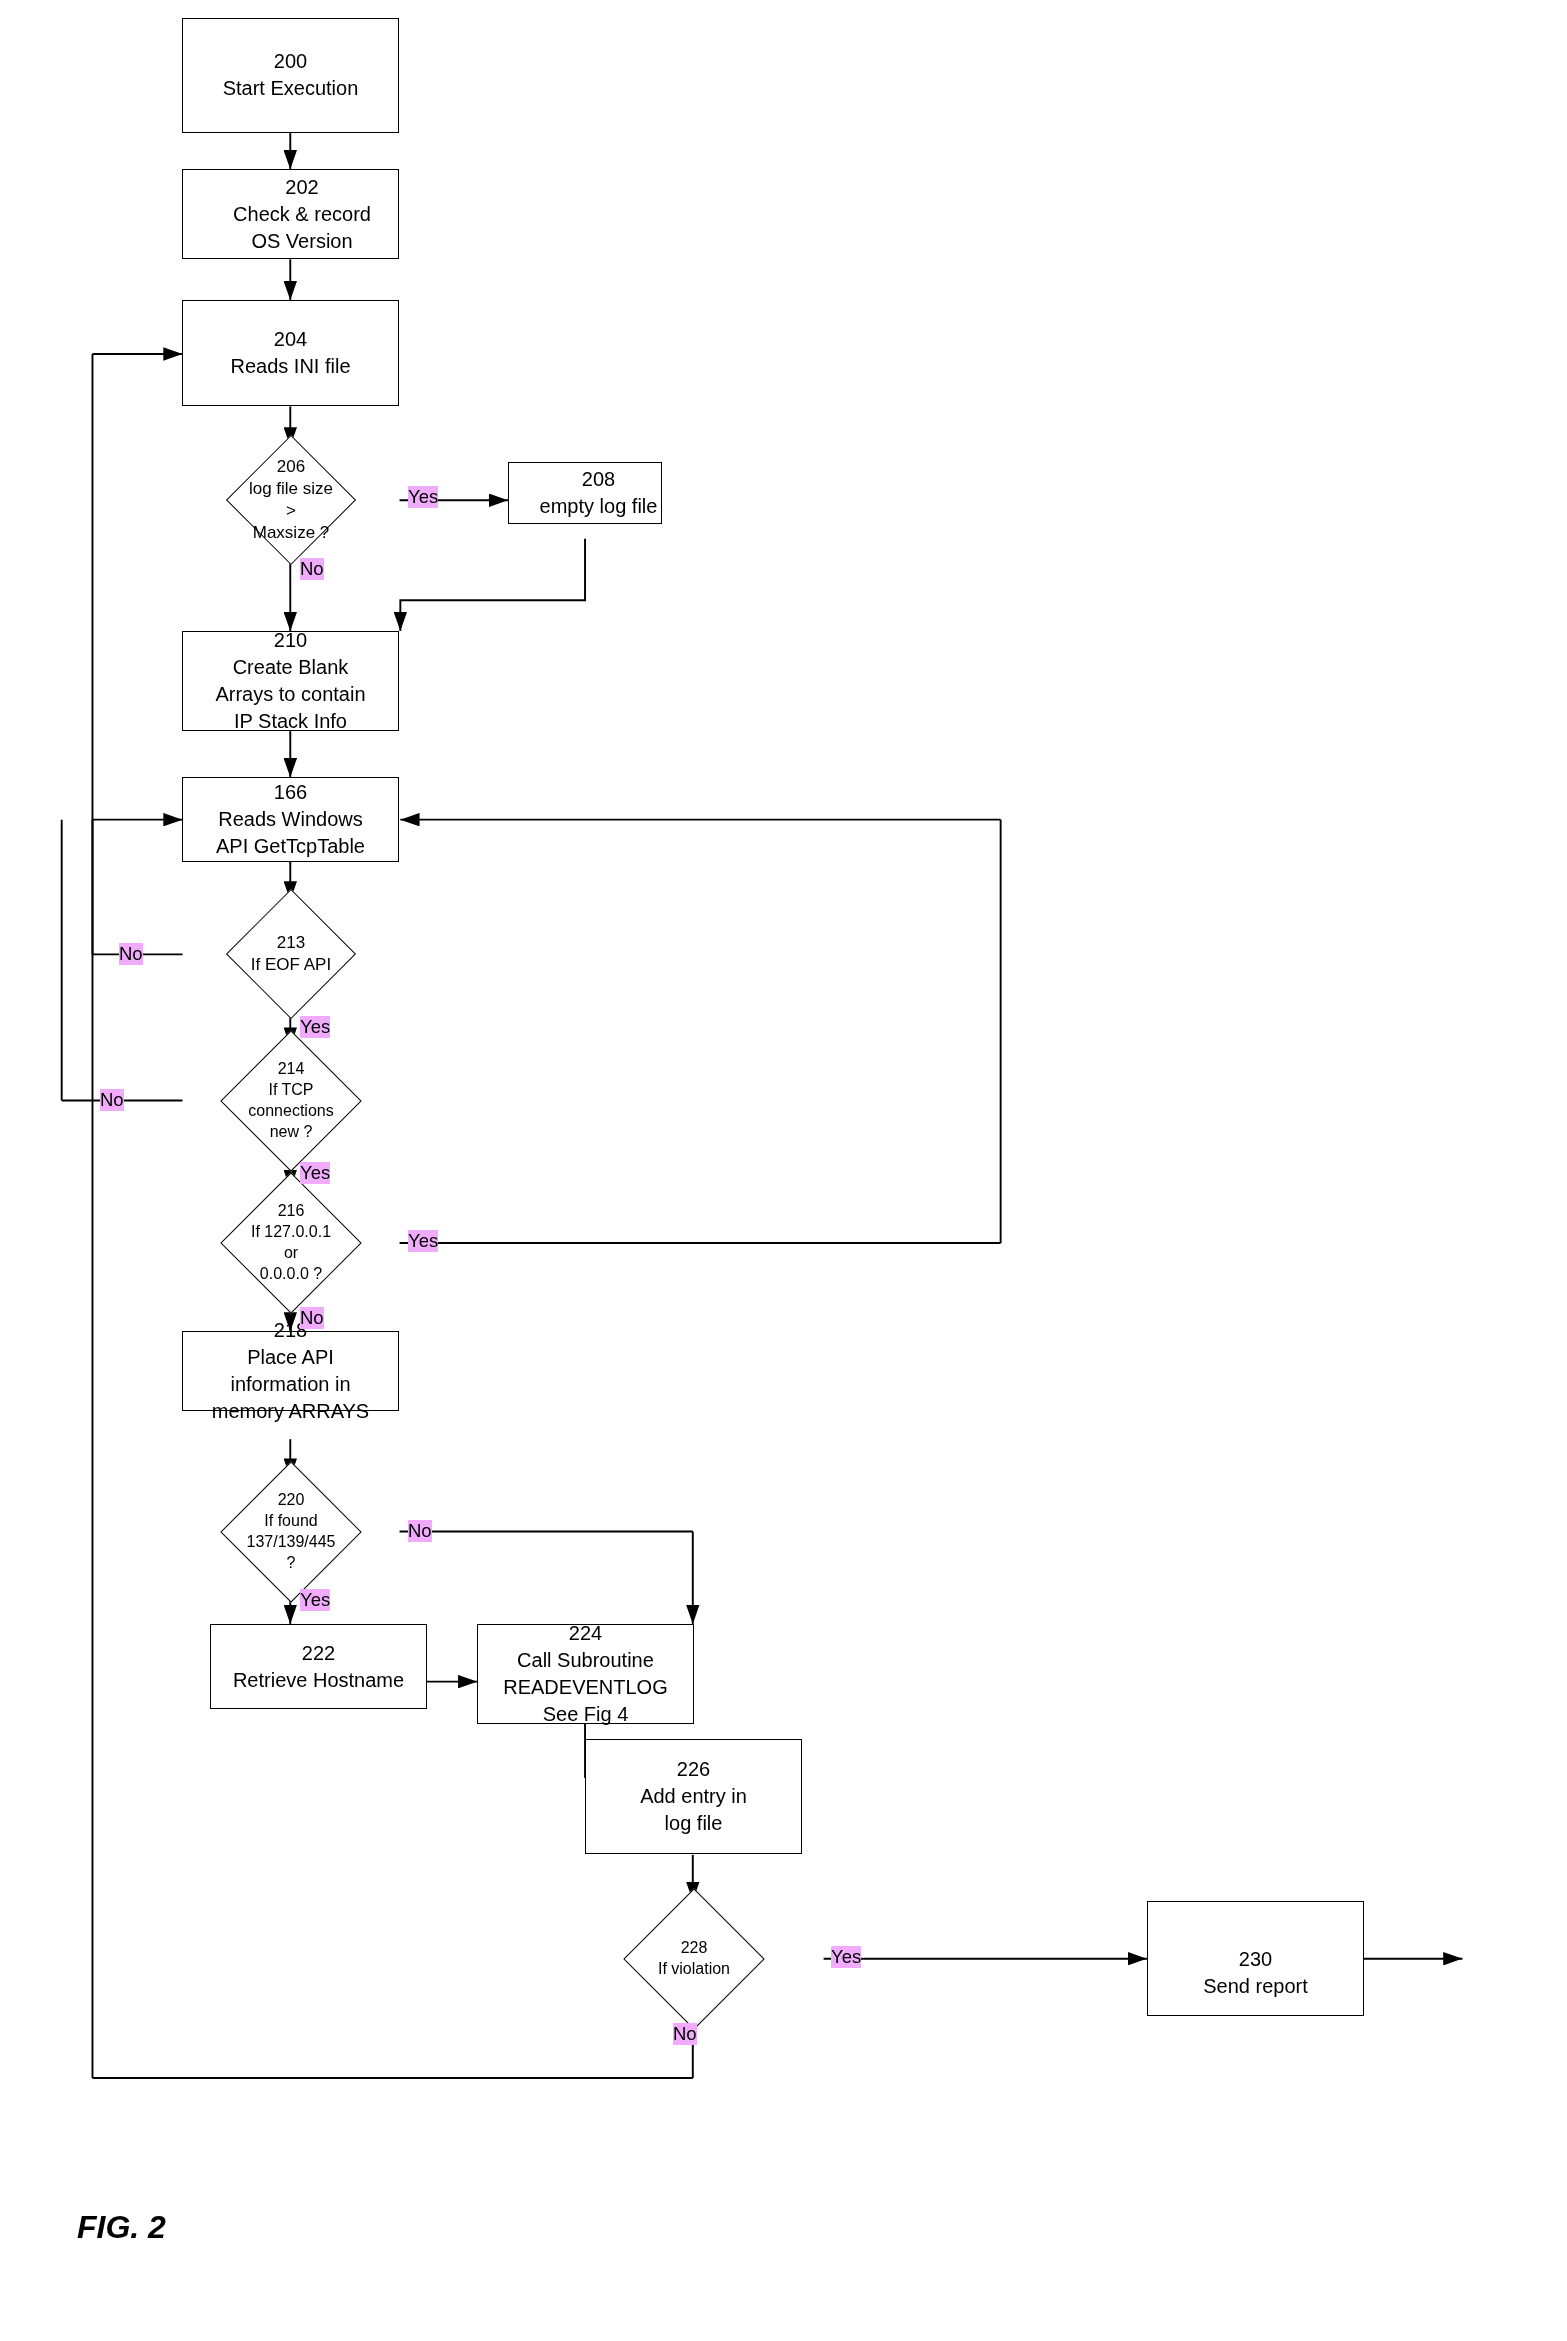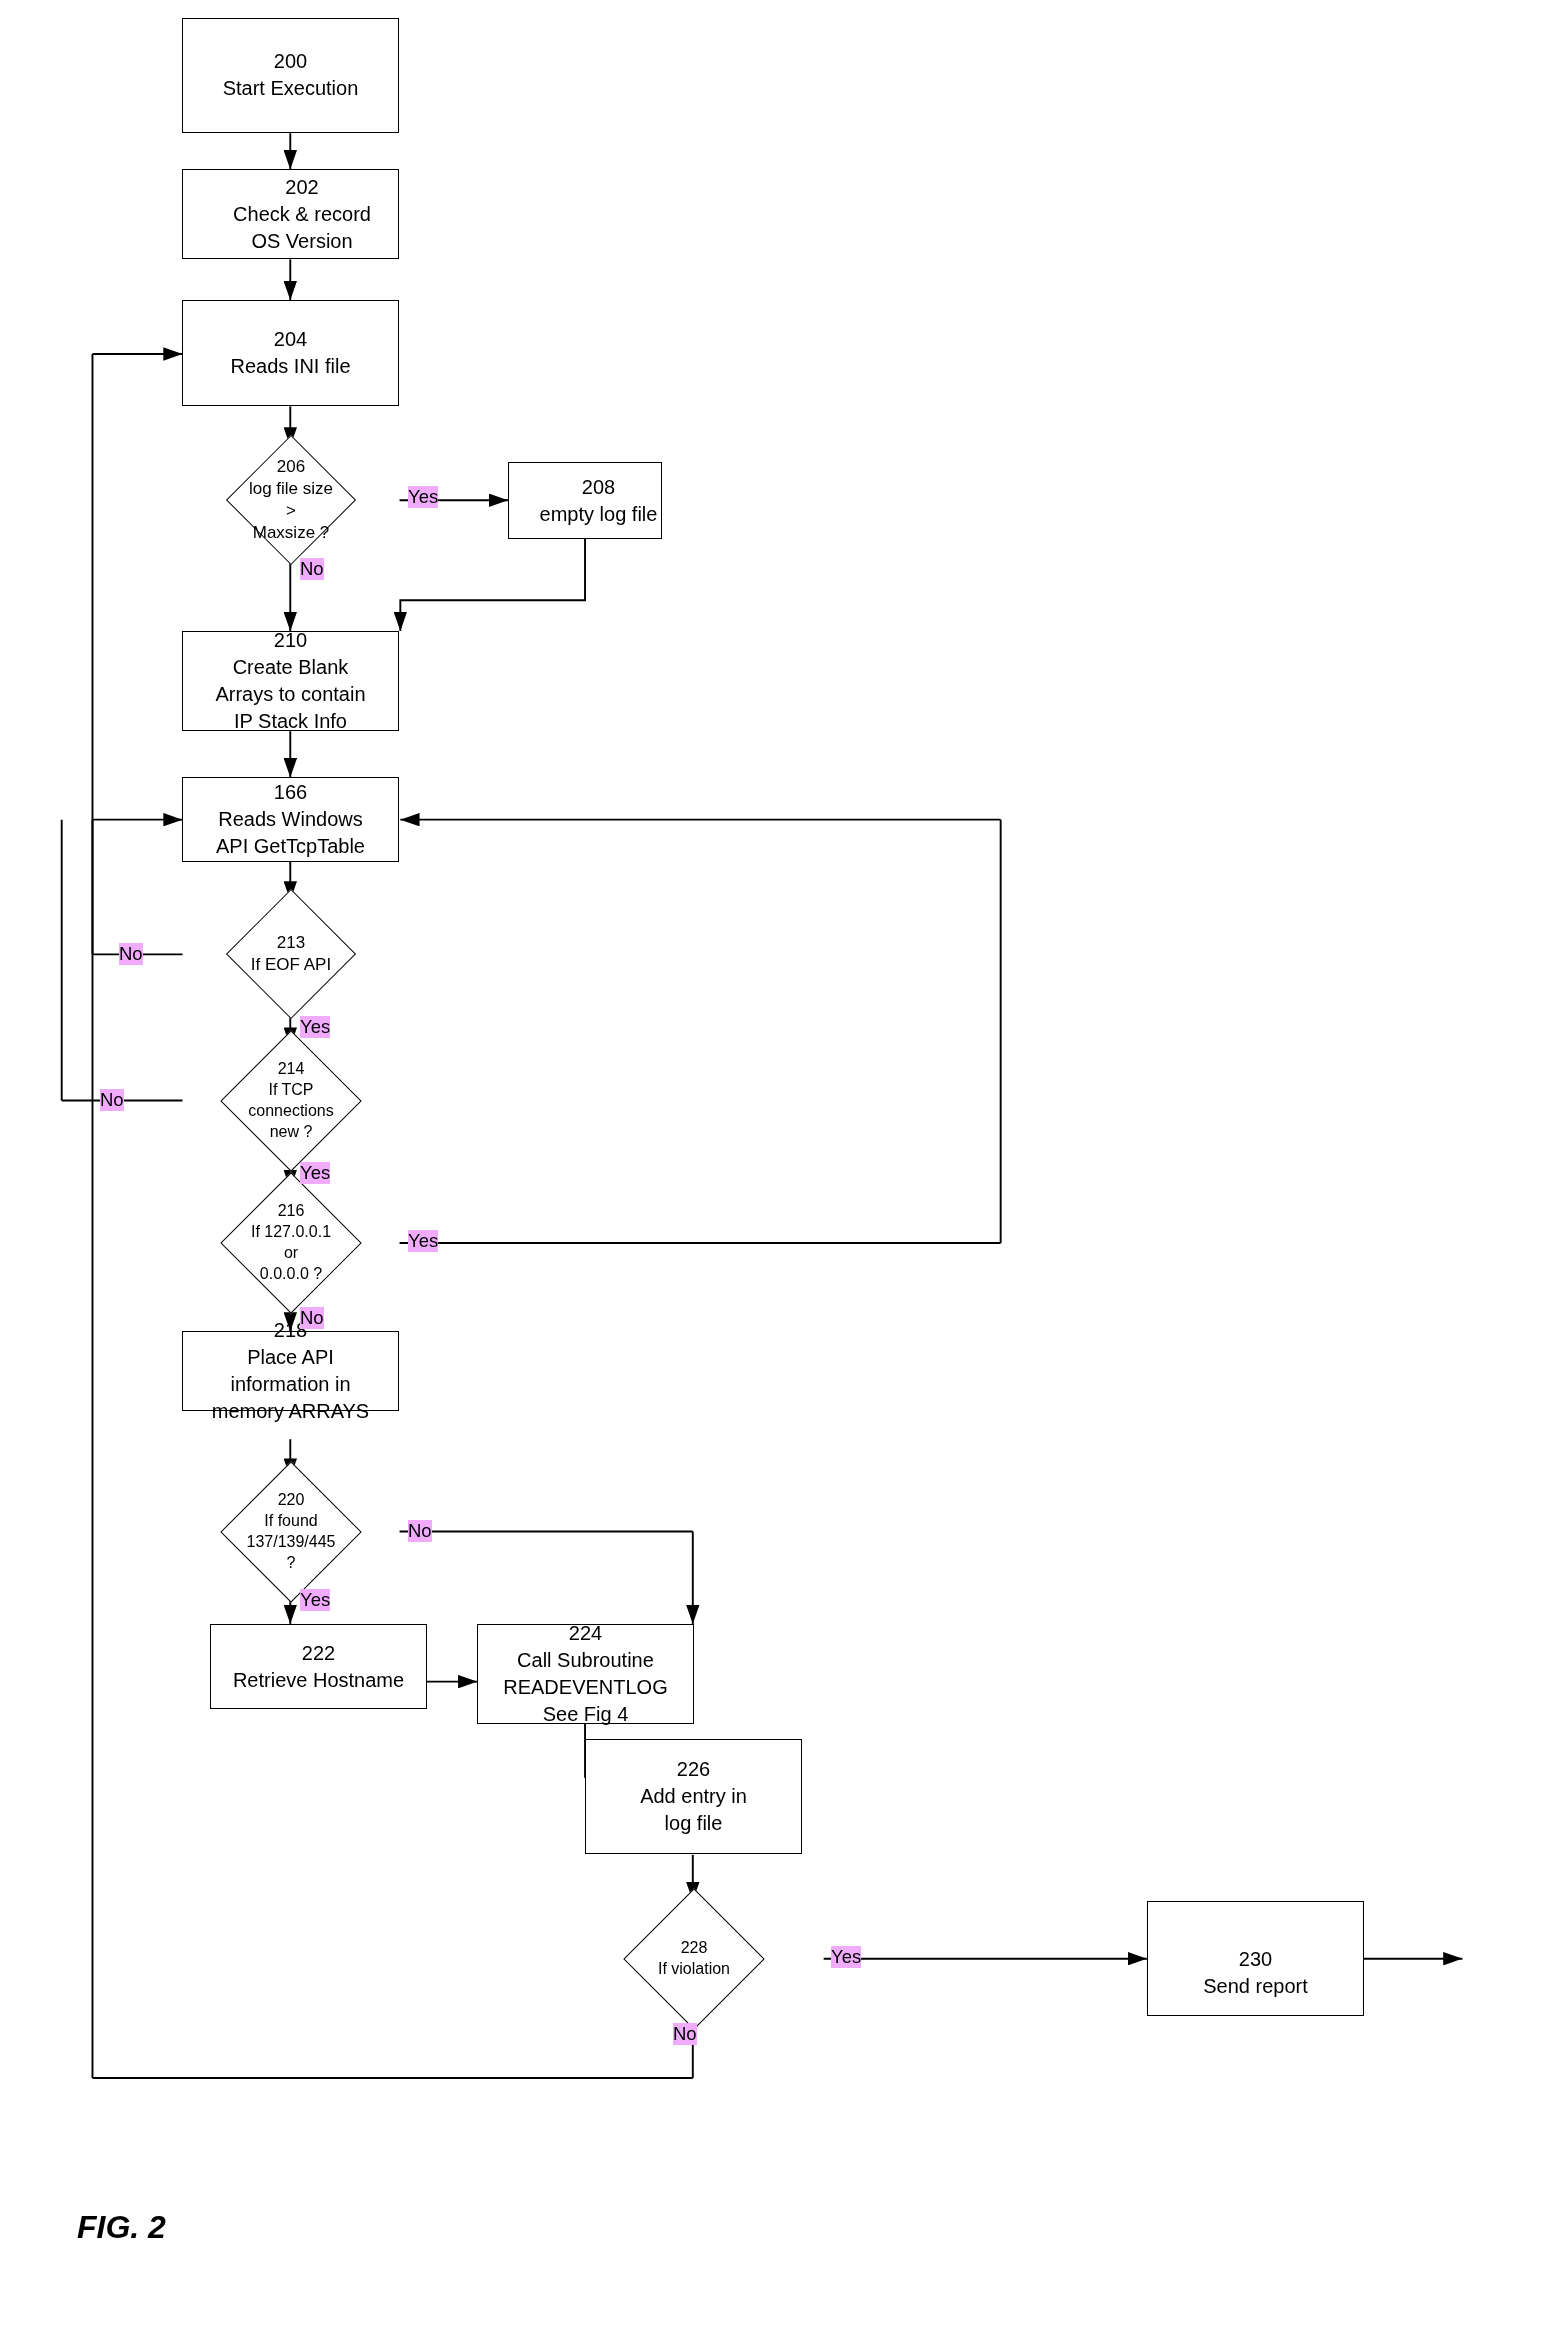--- a/index.html
+++ b/index.html
@@ -168,21 +168,21 @@
   <div class="diamond-wrap" style="left:182px; top:446px; width:217px; height:108px;">
     <div class="diamond" style="width:92px; height:92px;">
       <div class="diamond-label" style="font-size:17px; transform:rotate(-45deg);">
         <span style="white-space:pre-line;">206
 log file size &gt;
 Maxsize ?</span>
       </div>
     </div>
   </div>
 
-  <div class="box" style="left:508px; top:462px; width:154px; height:77px;padding-left:27px;">
+  <div class="box" style="left:508px; top:462px; width:154px; height:62px;padding-left:27px;">
     <span style="white-space:pre-line;">208
 empty log file</span>
   </div>
 
   <div class="box" style="left:182px; top:631px; width:217px; height:100px;">
     <span style="white-space:pre-line;">210
 Create Blank
 Arrays to contain
 IP Stack Info</span>
   </div>

